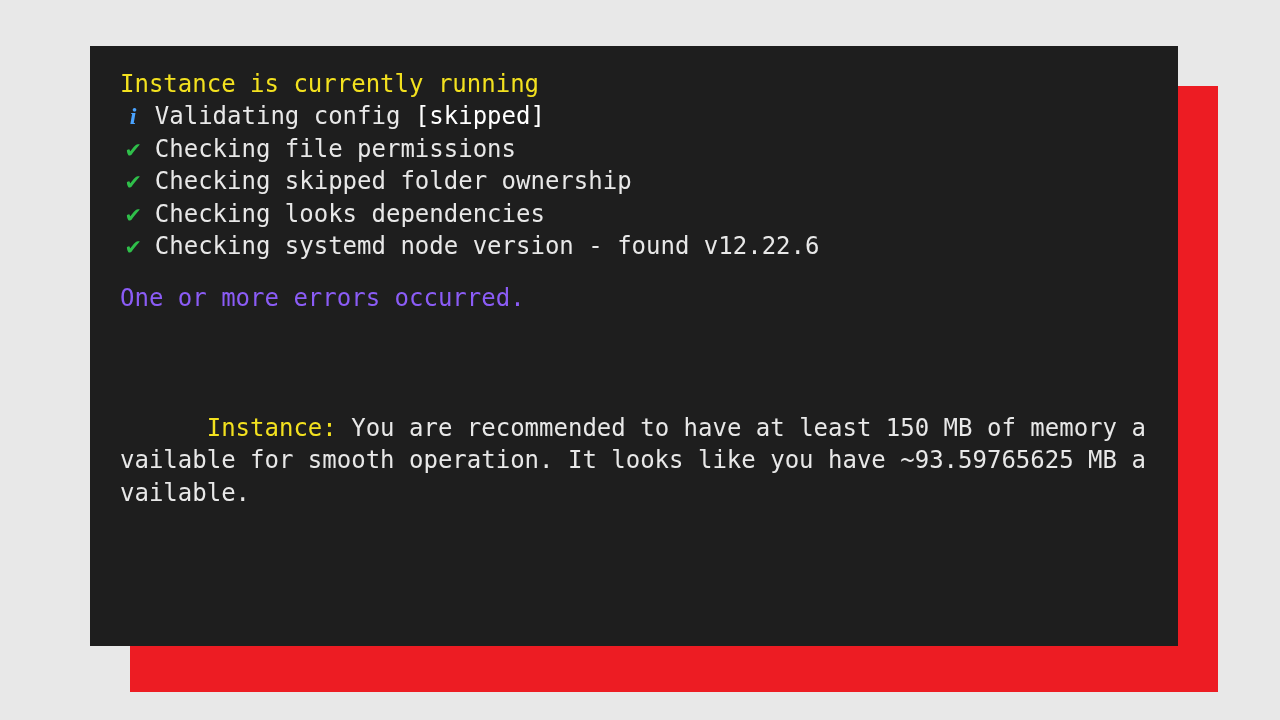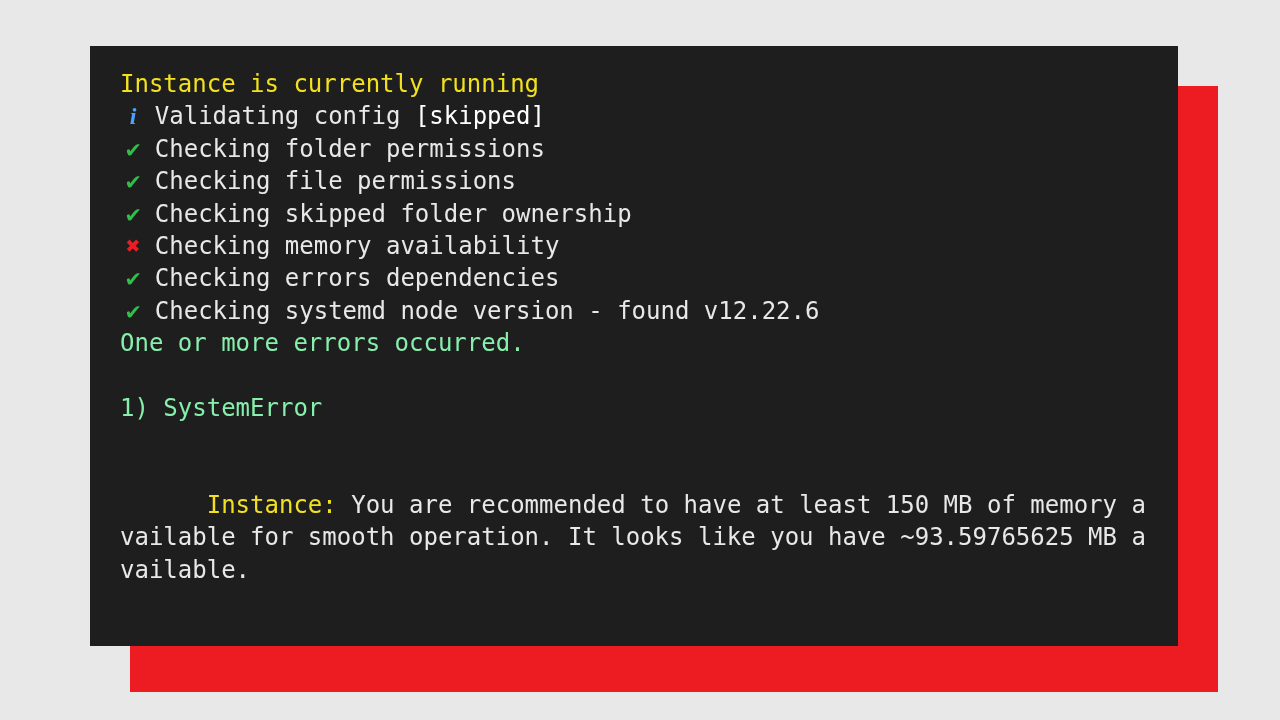--- a/index.html
+++ b/index.html
@@ -40,21 +40,21 @@
       overflow: hidden;
       color: #e8e8e8;
     }
     .line {
       white-space: pre-wrap;
       word-break: break-all;
     }
     .yellow { color: #f3e11f; }
     .white  { color: #e8e8e8; }
     .gray   { color: #ffffff; }
-    .red    { color: #86efac; }
+    .red    { color: #8b5cf6; margin-top: 20px; }
     .blank  { height: 1.35em; }
     .icon {
       display: inline-block;
       width: 1.1em;
       text-align: center;
       margin-right: 0.35em;
       font-weight: bold;
     }
     .icon-info  { color: #4aa3ff; font-family: Georgia, serif; font-style: italic; font-weight: bold; }
     .icon-check { color: #2fbf4a; }
@@ -64,33 +64,30 @@
 <body>
 
 <div class="wrapper">
   <div class="shadow-box"></div>
   <div class="terminal">
 
     <div class="line yellow">Instance is currently running</div>
 
     <div id="checks-container">
         <div class="line white"><span class="icon icon-info">i</span><span class="white">Validating config </span><span class="gray">[skipped]</span></div>
-        <div class="line white"><span class="icon icon-check">✔</span><span class="white">Checking folder permissions</span></div>
         <div class="line white"><span class="icon icon-check">✔</span><span class="white">Checking file permissions</span></div>
         <div class="line white"><span class="icon icon-check">✔</span><span class="white">Checking skipped folder ownership</span></div>
-        <div class="line white"><span class="icon icon-cross">✖</span><span class="white">Checking memory availability</span></div>
-        <div class="line white"><span class="icon icon-check">✔</span><span class="white">Checking errors dependencies</span></div>
+        <div class="line white"><span class="icon icon-check">✔</span><span class="white">Checking looks dependencies</span></div>
         <div class="line white"><span class="icon icon-check">✔</span><span class="white">Checking systemd node version - found v12.22.6</span></div>
       </div>
 
     <div class="line red">One or more errors occurred.</div>
 
     <div class="blank"></div>
 
-    <div class="line red">1) SystemError</div>
 
     <div class="blank"></div>
 
     <div class="line">
       <span class="yellow">Instance: </span><span class="white">You are recommended to have at least 150 MB of memory available for smooth operation. It looks like you have ~93.59765625 MB available.</span>
     </div>
 
   </div>
 </div>
 

